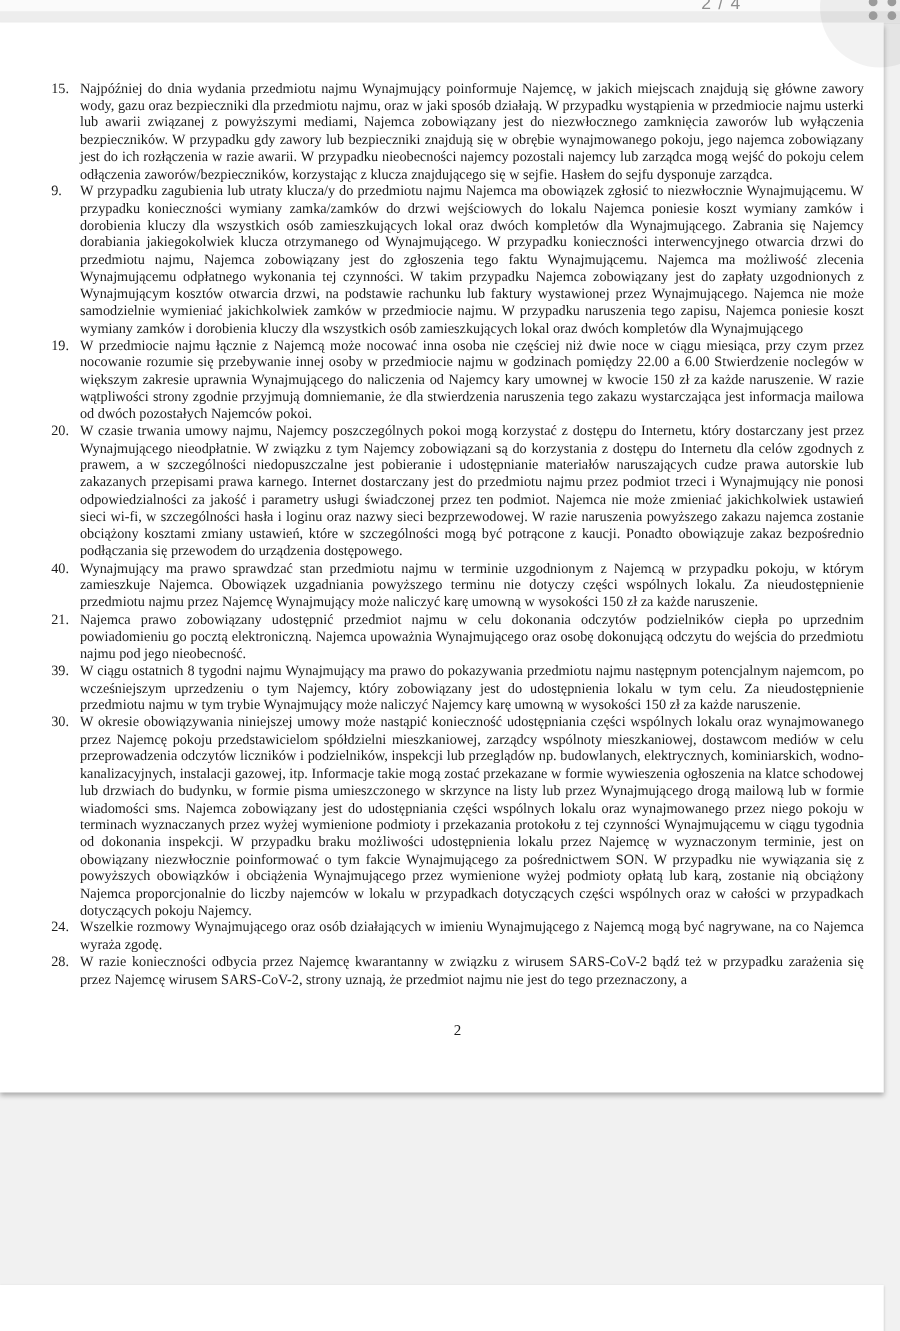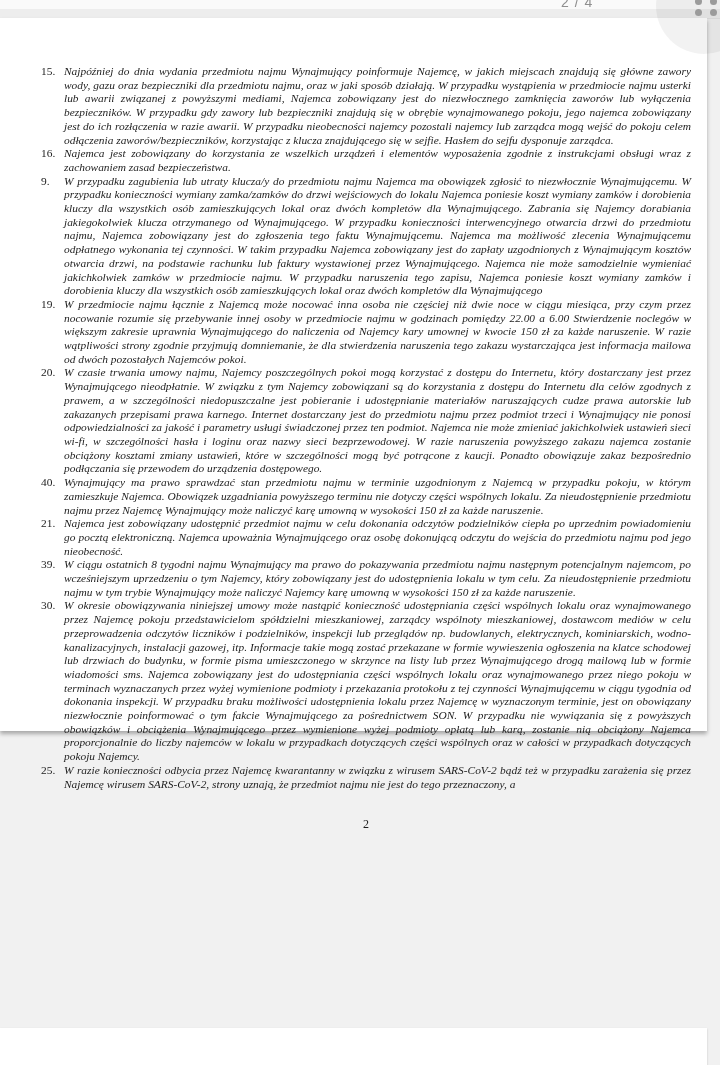--- a/index.html
+++ b/index.html
@@ -70,21 +70,21 @@
   }
   
   .page {
     position: absolute;
     left: 0;
     width: 707px;
     background: #ffffff;
   }
   .page-2 {
     top: 18px;
-    height: 713px;
+    height: 856px;
     box-shadow: 0 3px 4px rgba(0,0,0,0.30);
     z-index: 1;
   }
   .page-3 {
     top: 1028px;
     height: 37px;
     box-shadow: 0 1px 2px rgba(0,0,0,0.18);
     z-index: 1;
   }
   .page-inner {
@@ -105,21 +105,20 @@
   }
   .clause-num {
     width: 23px;
     flex: 0 0 23px;
     white-space: nowrap;
   }
   .clause-text {
     flex: 1 1 auto;
     text-align: justify;
     text-justify: inter-word;
-    font-style: italic;
   }
   .footer-page-number {
     margin-top: 27px;
     text-align: center;
     font-size: 12px;
     color: #1c1c1c;
   }
 </style>
 </head>
 <body>
@@ -140,53 +139,53 @@
 </div>
 
 <div class="page page-2">
   <div class="page-inner">
     <ol class="clauses">
       <li>
         <span class="clause-num">15.</span>
         <span class="clause-text">Najpóźniej do dnia wydania przedmiotu najmu Wynajmujący poinformuje Najemcę, w jakich miejscach znajdują się główne zawory wody, gazu oraz bezpieczniki dla przedmiotu najmu, oraz w jaki sposób działają. W przypadku wystąpienia w przedmiocie najmu usterki lub awarii związanej z powyższymi mediami, Najemca zobowiązany jest do niezwłocznego zamknięcia zaworów lub wyłączenia bezpieczników. W przypadku gdy zawory lub bezpieczniki znajdują się w obrębie wynajmowanego pokoju, jego najemca zobowiązany jest do ich rozłączenia w razie awarii. W przypadku nieobecności najemcy pozostali najemcy lub zarządca mogą wejść do pokoju celem odłączenia zaworów/bezpieczników, korzystając z klucza znajdującego się w sejfie. Hasłem do sejfu dysponuje zarządca.</span>
       </li>
       <li>
-        <span class="clause-num">16.</span>
-        <span class="clause-text">Najemca jest zobowiązany do korzystania ze wszelkich urządzeń i elementów wyposażenia zgodnie z instrukcjami obsługi wraz z zachowaniem zasad bezpieczeństwa.</span>
-      </li>
-      <li>
         <span class="clause-num">9.</span>
         <span class="clause-text">W przypadku zagubienia lub utraty klucza/y do przedmiotu najmu Najemca ma obowiązek zgłosić to niezwłocznie Wynajmującemu. W przypadku konieczności wymiany zamka/zamków do drzwi wejściowych do lokalu Najemca poniesie koszt wymiany zamków i dorobienia kluczy dla wszystkich osób zamieszkujących lokal oraz dwóch kompletów dla Wynajmującego. Zabrania się Najemcy dorabiania jakiegokolwiek klucza otrzymanego od Wynajmującego. W przypadku konieczności interwencyjnego otwarcia drzwi do przedmiotu najmu, Najemca zobowiązany jest do zgłoszenia tego faktu Wynajmującemu. Najemca ma możliwość zlecenia Wynajmującemu odpłatnego wykonania tej czynności. W takim przypadku Najemca zobowiązany jest do zapłaty uzgodnionych z Wynajmującym kosztów otwarcia drzwi, na podstawie rachunku lub faktury wystawionej przez Wynajmującego. Najemca nie może samodzielnie wymieniać jakichkolwiek zamków w przedmiocie najmu. W przypadku naruszenia tego zapisu, Najemca poniesie koszt wymiany zamków i dorobienia kluczy dla wszystkich osób zamieszkujących lokal oraz dwóch kompletów dla Wynajmującego</span>
       </li>
       <li>
         <span class="clause-num">19.</span>
         <span class="clause-text">W przedmiocie najmu łącznie z Najemcą może nocować inna osoba nie częściej niż dwie noce w ciągu miesiąca, przy czym przez nocowanie rozumie się przebywanie innej osoby w przedmiocie najmu w godzinach pomiędzy 22.00 a 6.00 Stwierdzenie noclegów w większym zakresie uprawnia Wynajmującego do naliczenia od Najemcy kary umownej w kwocie 150 zł za każde naruszenie. W razie wątpliwości strony zgodnie przyjmują domniemanie, że dla stwierdzenia naruszenia tego zakazu wystarczająca jest informacja mailowa od dwóch pozostałych Najemców pokoi.</span>
       </li>
       <li>
         <span class="clause-num">20.</span>
         <span class="clause-text">W czasie trwania umowy najmu, Najemcy poszczególnych pokoi mogą korzystać z dostępu do Internetu, który dostarczany jest przez Wynajmującego nieodpłatnie. W związku z tym Najemcy zobowiązani są do korzystania z dostępu do Internetu dla celów zgodnych z prawem, a w szczególności niedopuszczalne jest pobieranie i udostępnianie materiałów naruszających cudze prawa autorskie lub zakazanych przepisami prawa karnego. Internet dostarczany jest do przedmiotu najmu przez podmiot trzeci i Wynajmujący nie ponosi odpowiedzialności za jakość i parametry usługi świadczonej przez ten podmiot. Najemca nie może zmieniać jakichkolwiek ustawień sieci wi-fi, w szczególności hasła i loginu oraz nazwy sieci bezprzewodowej. W razie naruszenia powyższego zakazu najemca zostanie obciążony kosztami zmiany ustawień, które w szczególności mogą być potrącone z kaucji. Ponadto obowiązuje zakaz bezpośrednio podłączania się przewodem do urządzenia dostępowego.</span>
       </li>
       <li>
         <span class="clause-num">40.</span>
         <span class="clause-text">Wynajmujący ma prawo sprawdzać stan przedmiotu najmu w terminie uzgodnionym z Najemcą w przypadku pokoju, w którym zamieszkuje Najemca. Obowiązek uzgadniania powyższego terminu nie dotyczy części wspólnych lokalu. Za nieudostępnienie przedmiotu najmu przez Najemcę Wynajmujący może naliczyć karę umowną w wysokości 150 zł za każde naruszenie.</span>
       </li>
       <li>
         <span class="clause-num">21.</span>
-        <span class="clause-text">Najemca jest zobowiązany udostępnić przedmiot najmu w celu dokonania odczytów podzielników ciepła po uprzednim powiadomieniu go pocztą elektroniczną. Najemca upoważnia Wynajmującego oraz osobę dokonującą odczytu do wejścia do przedmiotu najmu pod jego nieobecność.</span>
+        <span class="clause-text">Najemca prawo zobowiązany udostępnić przedmiot najmu w celu dokonania odczytów podzielników ciepła po uprzednim powiadomieniu go pocztą elektroniczną. Najemca upoważnia Wynajmującego oraz osobę dokonującą odczytu do wejścia do przedmiotu najmu pod jego nieobecność.</span>
       </li>
       <li>
         <span class="clause-num">39.</span>
         <span class="clause-text">W ciągu ostatnich 8 tygodni najmu Wynajmujący ma prawo do pokazywania przedmiotu najmu następnym potencjalnym najemcom, po wcześniejszym uprzedzeniu o tym Najemcy, który zobowiązany jest do udostępnienia lokalu w tym celu. Za nieudostępnienie przedmiotu najmu w tym trybie Wynajmujący może naliczyć Najemcy karę umowną w wysokości 150 zł za każde naruszenie.</span>
       </li>
       <li>
         <span class="clause-num">30.</span>
         <span class="clause-text">W okresie obowiązywania niniejszej umowy może nastąpić konieczność udostępniania części wspólnych lokalu oraz wynajmowanego przez Najemcę pokoju przedstawicielom spółdzielni mieszkaniowej, zarządcy wspólnoty mieszkaniowej, dostawcom mediów w celu przeprowadzenia odczytów liczników i podzielników, inspekcji lub przeglądów np. budowlanych, elektrycznych, kominiarskich, wodno-kanalizacyjnych, instalacji gazowej, itp. Informacje takie mogą zostać przekazane w formie wywieszenia ogłoszenia na klatce schodowej lub drzwiach do budynku, w formie pisma umieszczonego w skrzynce na listy lub przez Wynajmującego drogą mailową lub w formie wiadomości sms. Najemca zobowiązany jest do udostępniania części wspólnych lokalu oraz wynajmowanego przez niego pokoju w terminach wyznaczanych przez wyżej wymienione podmioty i przekazania protokołu z tej czynności Wynajmującemu w ciągu tygodnia od dokonania inspekcji. W przypadku braku możliwości udostępnienia lokalu przez Najemcę w wyznaczonym terminie, jest on obowiązany niezwłocznie poinformować o tym fakcie Wynajmującego za pośrednictwem SON. W przypadku nie wywiązania się z powyższych obowiązków i obciążenia Wynajmującego przez wymienione wyżej podmioty opłatą lub karą, zostanie nią obciążony Najemca proporcjonalnie do liczby najemców w lokalu w przypadkach dotyczących części wspólnych oraz w całości w przypadkach dotyczących pokoju Najemcy.</span>
       </li>
       <li>
-        <span class="clause-num">25.</span>
+        <span class="clause-num">24.</span>
+        <span class="clause-text">Wszelkie rozmowy Wynajmującego oraz osób działających w imieniu Wynajmującego z Najemcą mogą być nagrywane, na co Najemca wyraża zgodę.</span>
+      </li>
+      <li>
+        <span class="clause-num">28.</span>
         <span class="clause-text">W razie konieczności odbycia przez Najemcę kwarantanny w związku z wirusem SARS-CoV-2 bądź też w przypadku zarażenia się przez Najemcę wirusem SARS-CoV-2, strony uznają, że przedmiot najmu nie jest do tego przeznaczony, a</span>
       </li>
     </ol>
     <div class="footer-page-number">2</div>
   </div>
 </div>
 
 <div class="page page-3"></div>
 
 </body></html>

